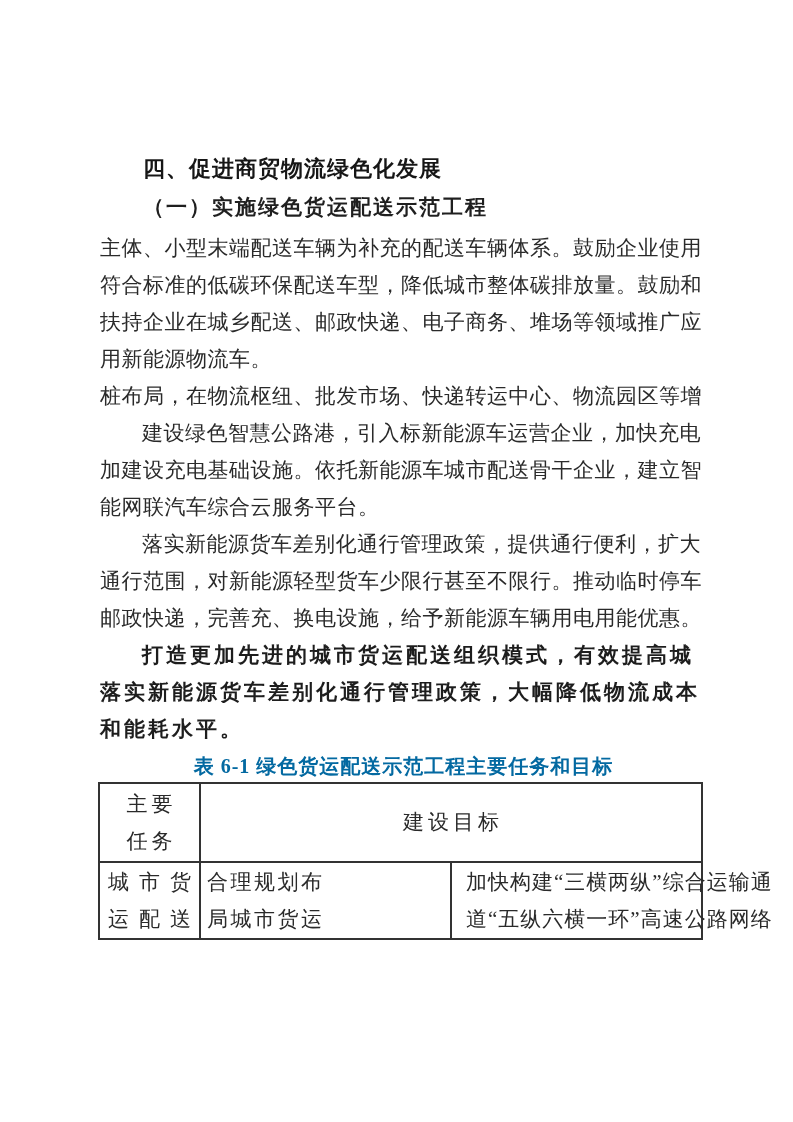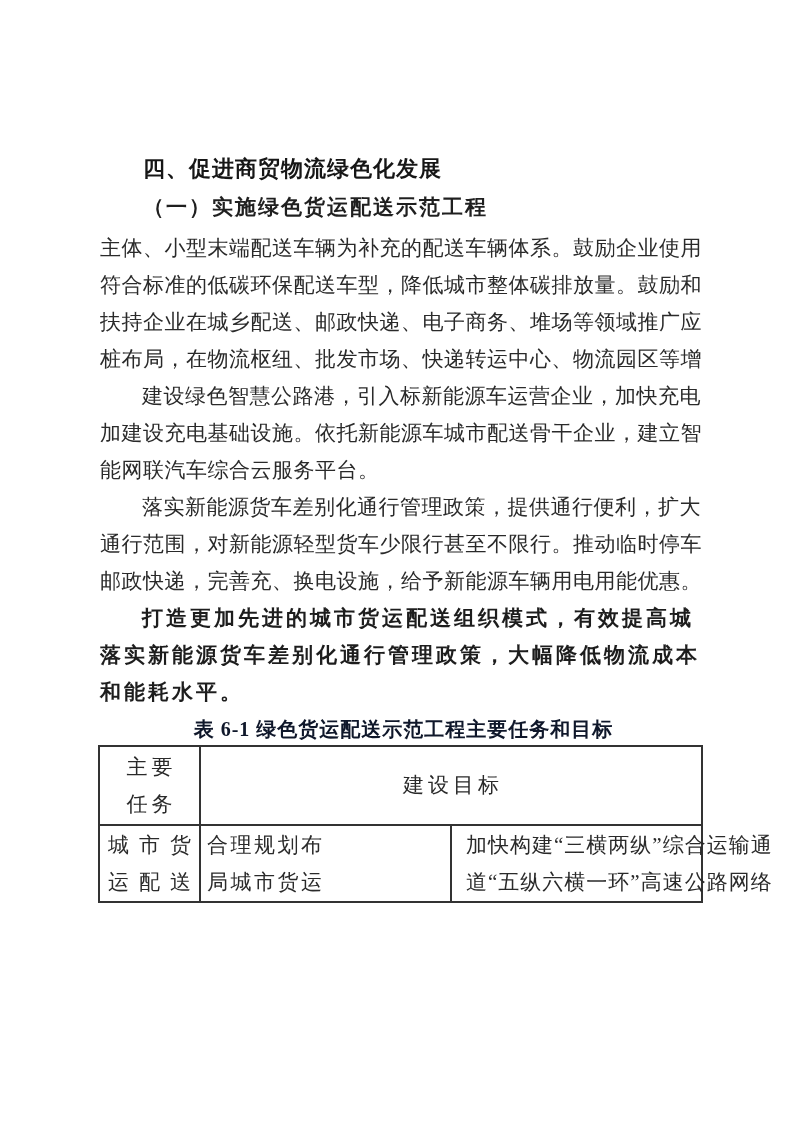--- a/index.html
+++ b/index.html
@@ -56,21 +56,21 @@
     letter-spacing: 3px;
     color: #1d1d1d;
   }
   .table-caption {
     margin-top: 6px;
     text-align: center;
     font-size: 20px;
     line-height: 24px;
     font-weight: 700;
     letter-spacing: 1px;
-    color: #0f172a;
+    color: #0369a1;
     white-space: nowrap;
   }
   table.tasks {
     border-collapse: collapse;
     table-layout: fixed;
     width: 605px;
     margin: 4px 0 0 -2px;
   }
   table.tasks td {
     border: 2px solid #333333;
@@ -108,20 +108,21 @@
   <div class="content">
 
     <h1 class="section-heading">四、促进商贸物流绿色化发展</h1>
 
     <h2 class="subsection-heading">（一）实施绿色货运配送示范工程</h2>
 
     <div class="para">
       <div class="line">主体、小型末端配送车辆为补充的配送车辆体系。鼓励企业使用</div>
       <div class="line">符合标准的低碳环保配送车型，降低城市整体碳排放量。鼓励和</div>
       <div class="line">扶持企业在城乡配送、邮政快递、电子商务、堆场等领域推广应</div>
+      <div class="line">用新能源物流车。</div>
     </div>
 
     <div class="para">
       <div class="line">桩布局，在物流枢纽、批发市场、快递转运中心、物流园区等增</div>
       <div class="line indent">建设绿色智慧公路港，引入标新能源车运营企业，加快充电</div>
       <div class="line">加建设充电基础设施。依托新能源车城市配送骨干企业，建立智</div>
       <div class="line">能网联汽车综合云服务平台。</div>
     </div>
 
     <div class="para">

